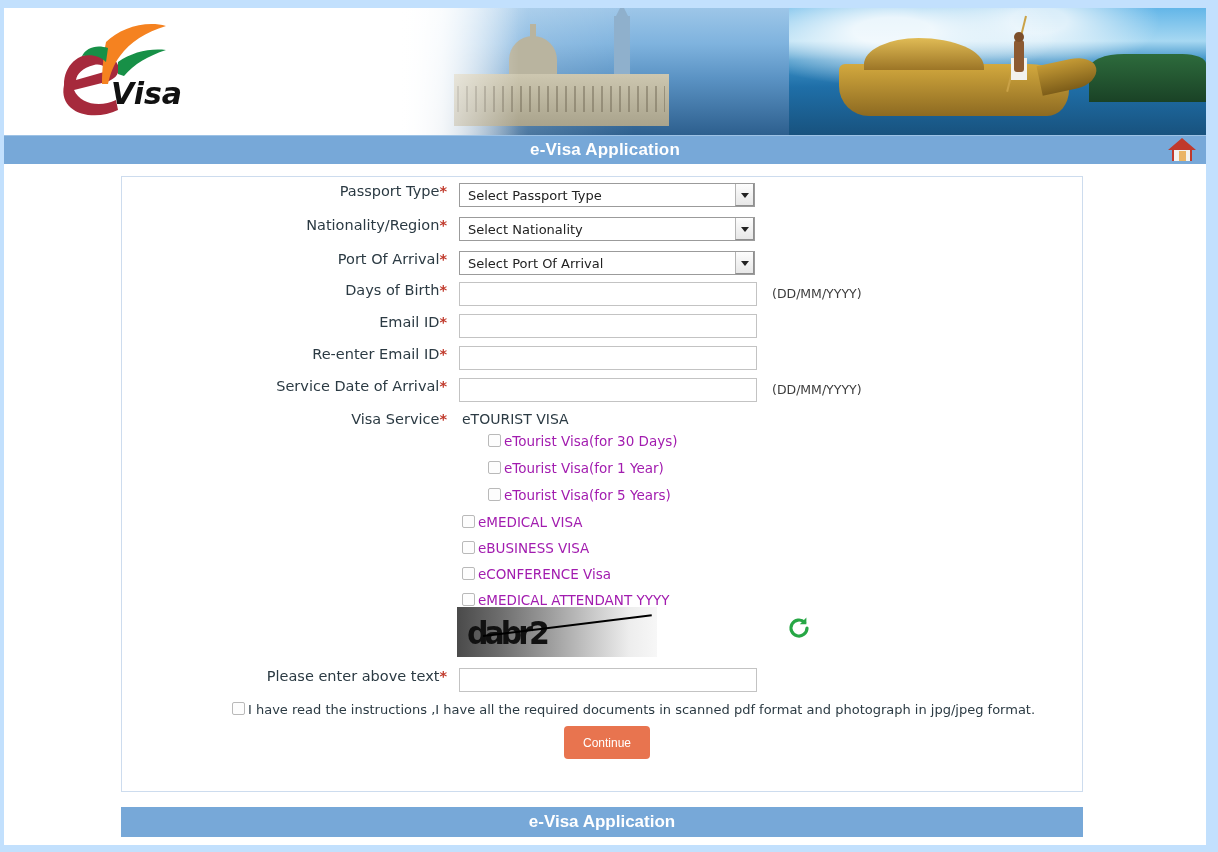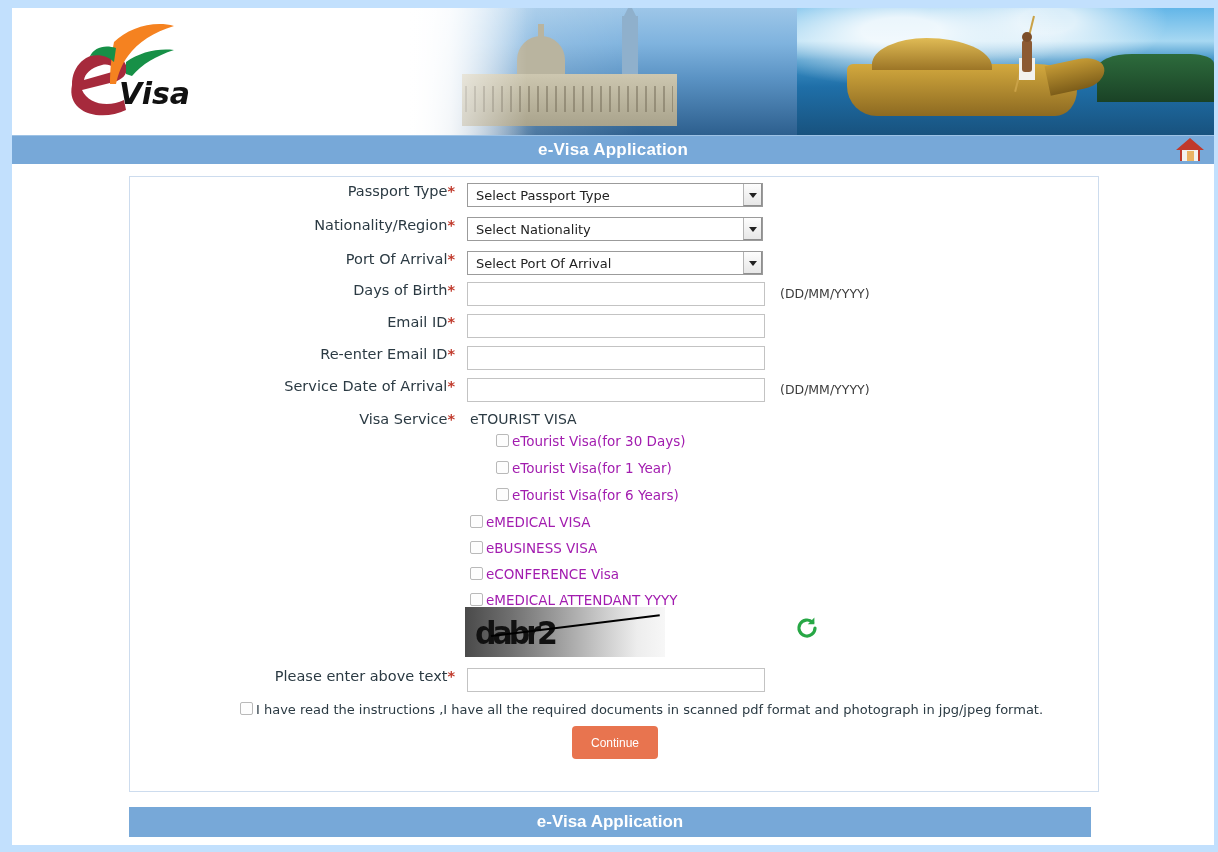--- a/index.html
+++ b/index.html
@@ -10,21 +10,21 @@
     width: 1218px;
     height: 852px;
     background: #c2e0fd;
     font-family: "DejaVu Sans", sans-serif;
     overflow: hidden;
   }
 
   
   #page {
     position: absolute;
-    left: 12px;
+    left: 4px;
     top: 8px;
     width: 1202px;
     height: 836px;
     background: #ffffff;
   }
 
   
   #banner {
     position: relative;
     width: 1202px;
@@ -208,21 +208,20 @@
     background: #ffffff;
   }
   #form-box {
     position: absolute;
     left: 117px;
     top: 12px;
     width: 960px;
     height: 614px;
     border: 1px solid #cddcee;
     background: #ffffff;
-    padding-left: 8px;
   }
 
   .row {
     position: absolute;
     left: 0;
     width: 960px;
     height: 24px;
   }
   .lbl {
     position: absolute;
@@ -524,21 +523,21 @@
         <div class="lbl"><span>Visa Service</span><span class="req">*</span></div>
         <div class="vs-head">eTOURIST VISA</div>
 
         <label class="cbrow indent" style="top:24px">
           <span class="cb"></span><span>eTourist Visa(for 30 Days)</span>
         </label>
         <label class="cbrow indent" style="top:51px">
           <span class="cb"></span><span>eTourist Visa(for 1 Year)</span>
         </label>
         <label class="cbrow indent" style="top:78px">
-          <span class="cb"></span><span>eTourist Visa(for 6 Years)</span>
+          <span class="cb"></span><span>eTourist Visa(for 5 Years)</span>
         </label>
 
         <label class="cbrow outdent" style="top:105px">
           <span class="cb"></span><span>eMEDICAL VISA</span>
         </label>
         <label class="cbrow outdent" style="top:131px">
           <span class="cb"></span><span>eBUSINESS VISA</span>
         </label>
         <label class="cbrow outdent" style="top:157px">
           <span class="cb"></span><span>eCONFERENCE Visa</span>

